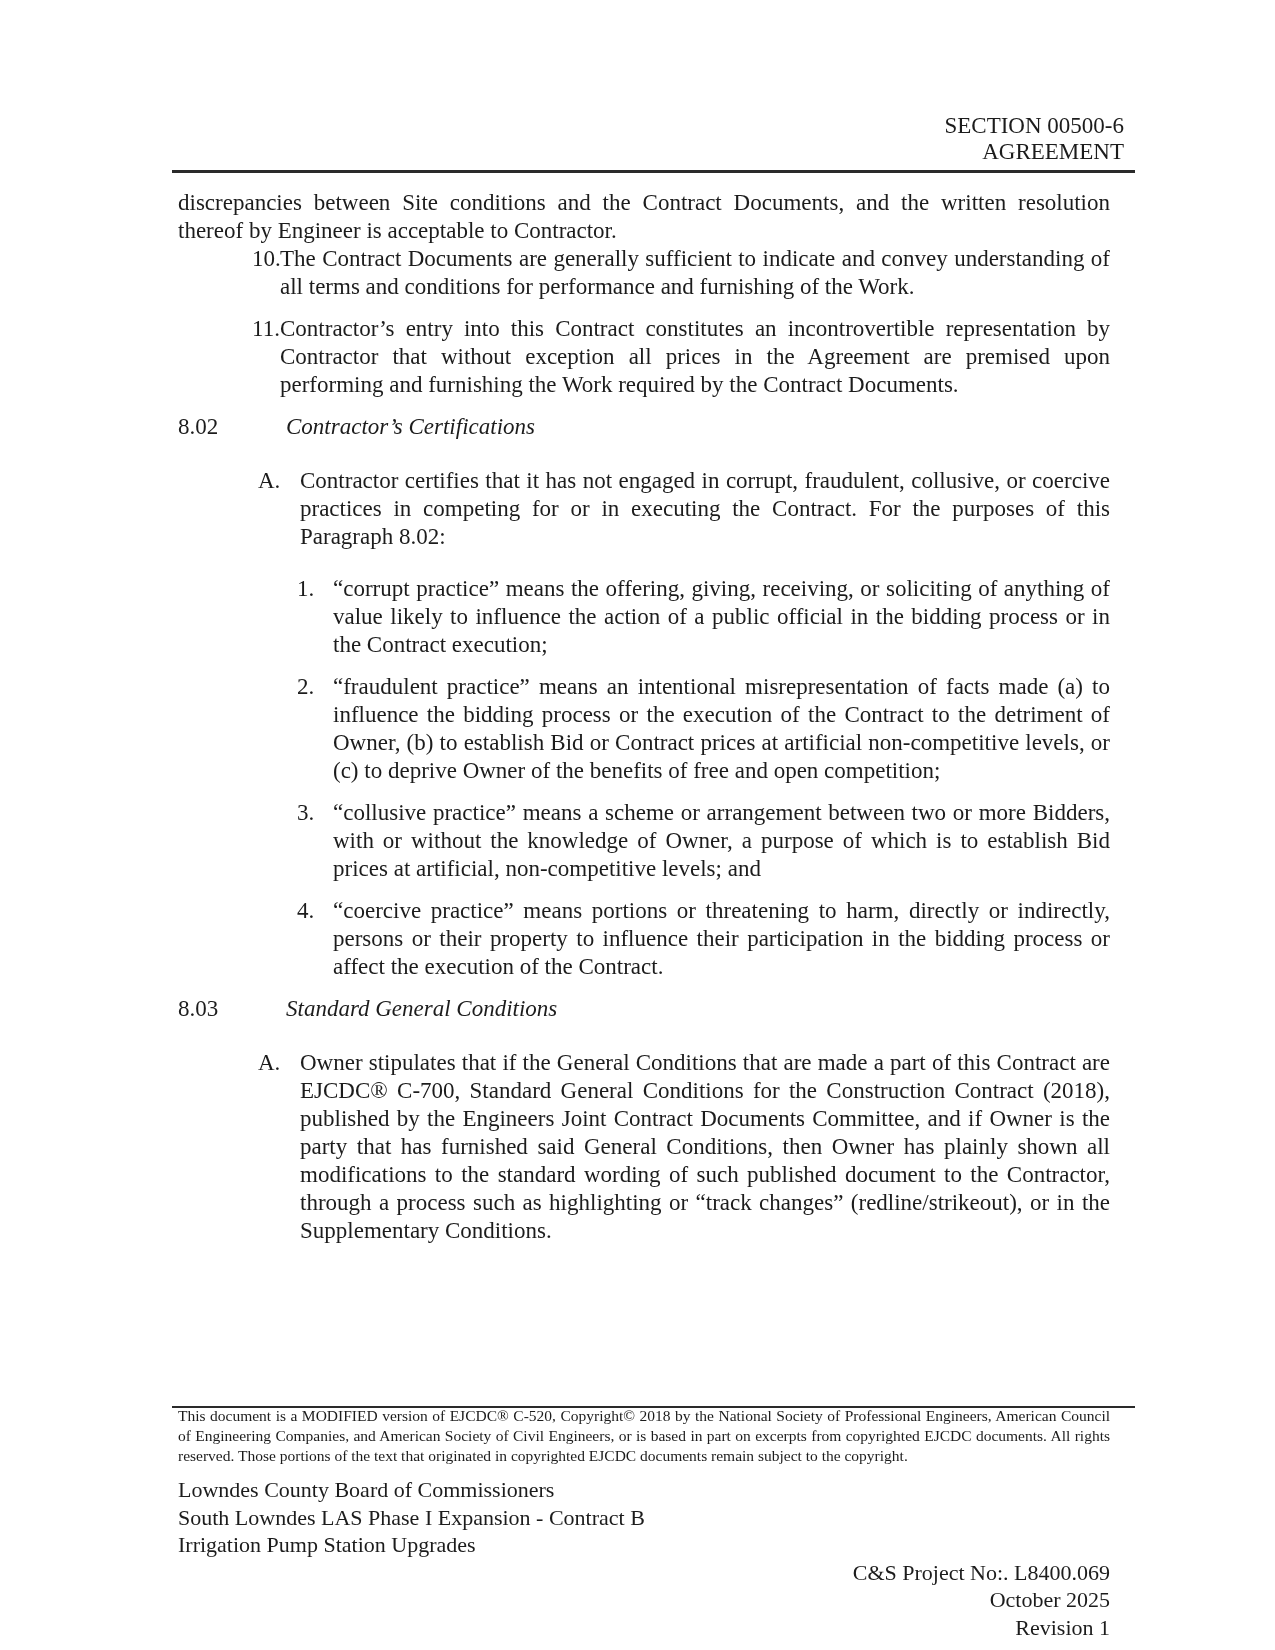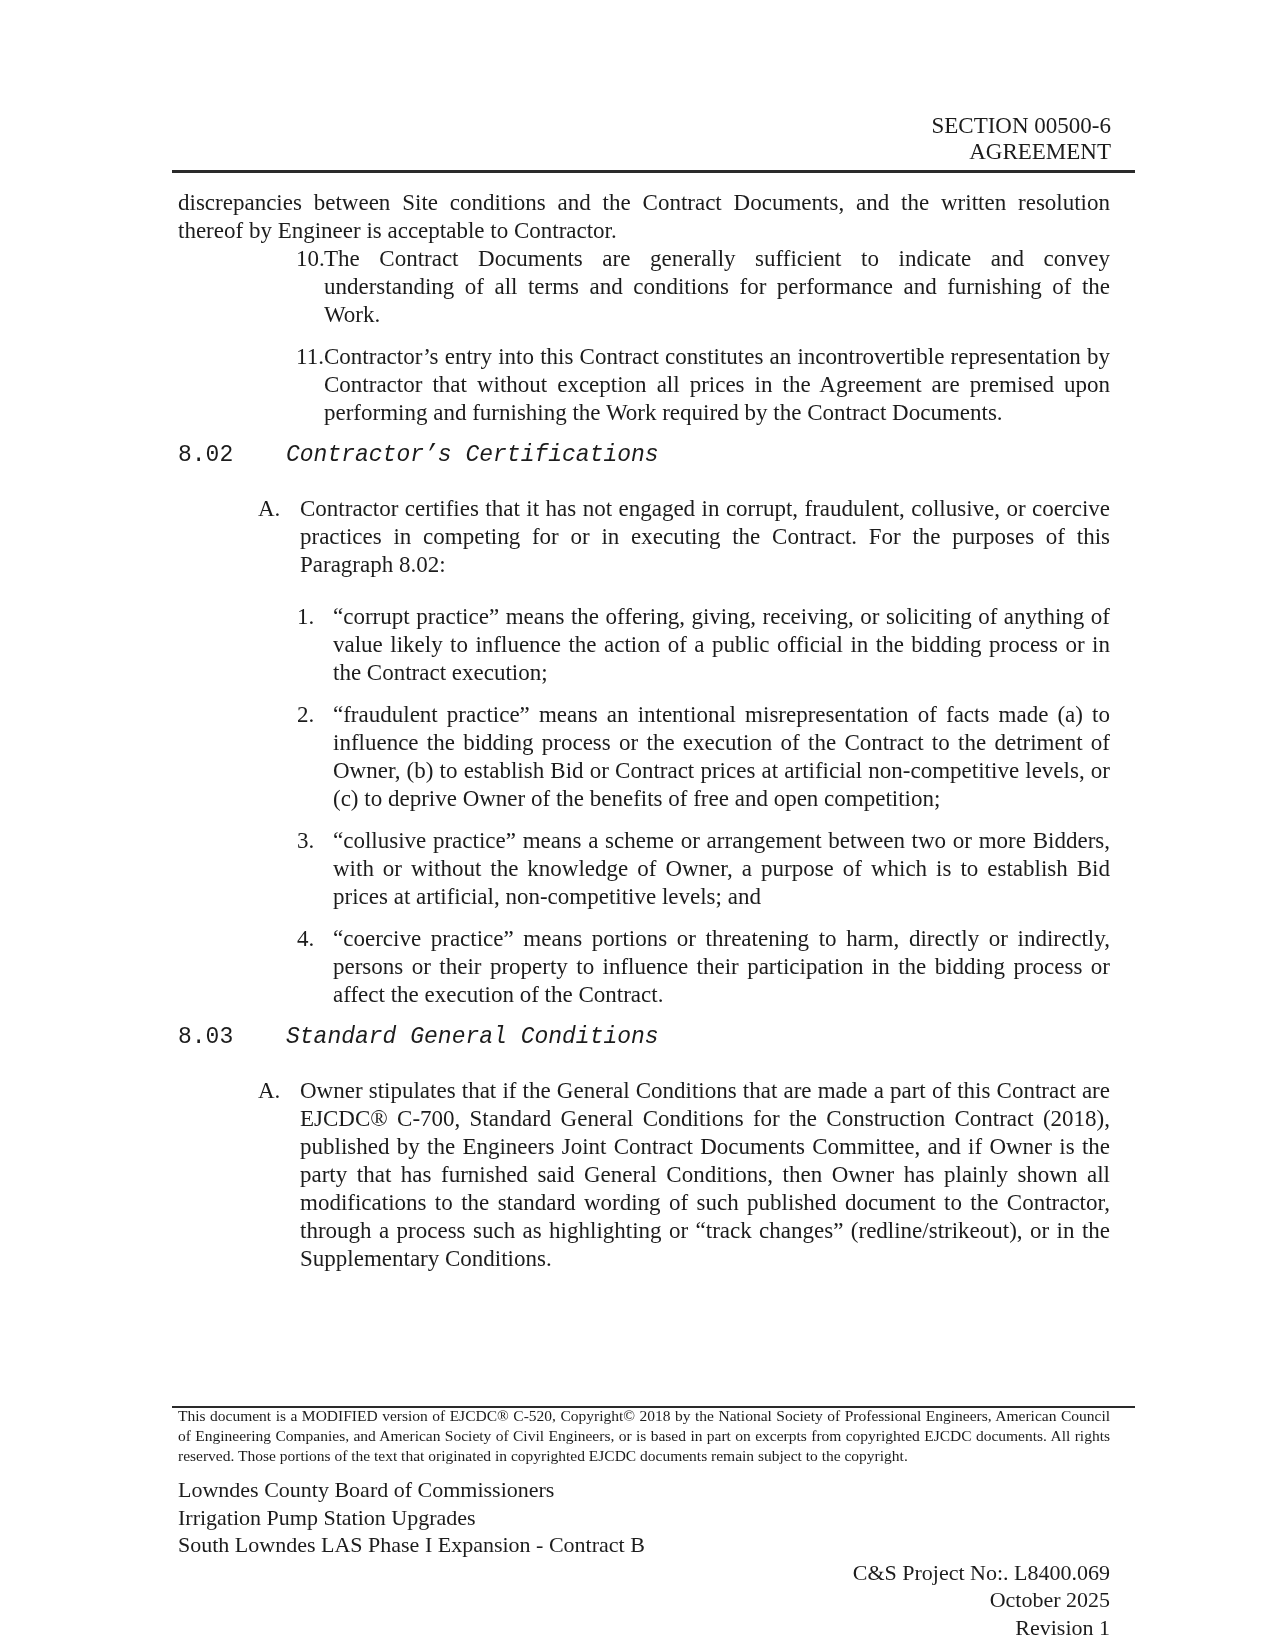--- a/index.html
+++ b/index.html
@@ -15,21 +15,21 @@
     background: #ffffff;
     color: #1c1c1c;
     font-family: "Liberation Serif", "DejaVu Serif", serif;
     overflow: hidden;
   }
 
   
   .hdr {
     position: absolute;
     top: 113px;
-    left: 179px;
+    left: 192px;
     width: 932px;
     text-align: right;
     font-size: 23px;
     line-height: 26px;
   }
   .hdr-rule {
     position: absolute;
     top: 170px;
     left: 172px;
     width: 963px;
@@ -51,32 +51,31 @@
     margin-left: 147px;
     text-align: justify;
     margin-bottom: 16px;
   }
   .li {
     display: flex;
     text-align: justify;
     margin-bottom: 14px;
   }
   .li .litext { flex: 1; }
-  .lvl-num { margin-left: 118px; }
+  .lvl-num { margin-left: 74px; }
   .lvl-num .marker { width: 28px; flex: none; }
   .lvl-A { margin-left: 80px; }
   .lvl-A .marker { width: 42px; flex: none; }
   .lvl-A.intro { margin-bottom: 24px; }
   .lvl-sub { margin-left: 119px; }
   .lvl-sub .marker { width: 36px; flex: none; }
   .sect-head {
     display: flex;
     margin-top: 2px;
     margin-bottom: 26px;
-    font-family: Liberation Mono, monospace;
   }
   .sect-head .sect-num { width: 108px; flex: none; }
   .sect-head .sect-title { font-style: italic; }
 
   
   .footer {
     position: absolute;
     top: 1406px;
     left: 178px;
     width: 932px;
@@ -170,22 +169,22 @@
     </div>
 
   </div>
 
   <div class="footer">
     <div class="foot-rule"></div>
     <p class="copyright">This document is a MODIFIED version of EJCDC® C-520, Copyright© 2018 by the National Society of Professional Engineers, American Council of Engineering Companies, and American Society of Civil Engineers, or is based in part on excerpts from copyrighted EJCDC documents. All rights reserved. Those portions of the text that originated in copyrighted EJCDC documents remain subject to the copyright.</p>
     <div class="foot-cols">
       <div class="foot-left">
         <div>Lowndes County Board of Commissioners</div>
+        <div>South Lowndes LAS Phase I Expansion - Contract B</div>
         <div>Irrigation Pump Station Upgrades</div>
-        <div>South Lowndes LAS Phase I Expansion - Contract B</div>
       </div>
       <div class="foot-right">
         <div>C&amp;S Project No:. L8400.069</div>
         <div>October 2025</div>
         <div>Revision 1</div>
       </div>
     </div>
   </div>
 
 </div>

